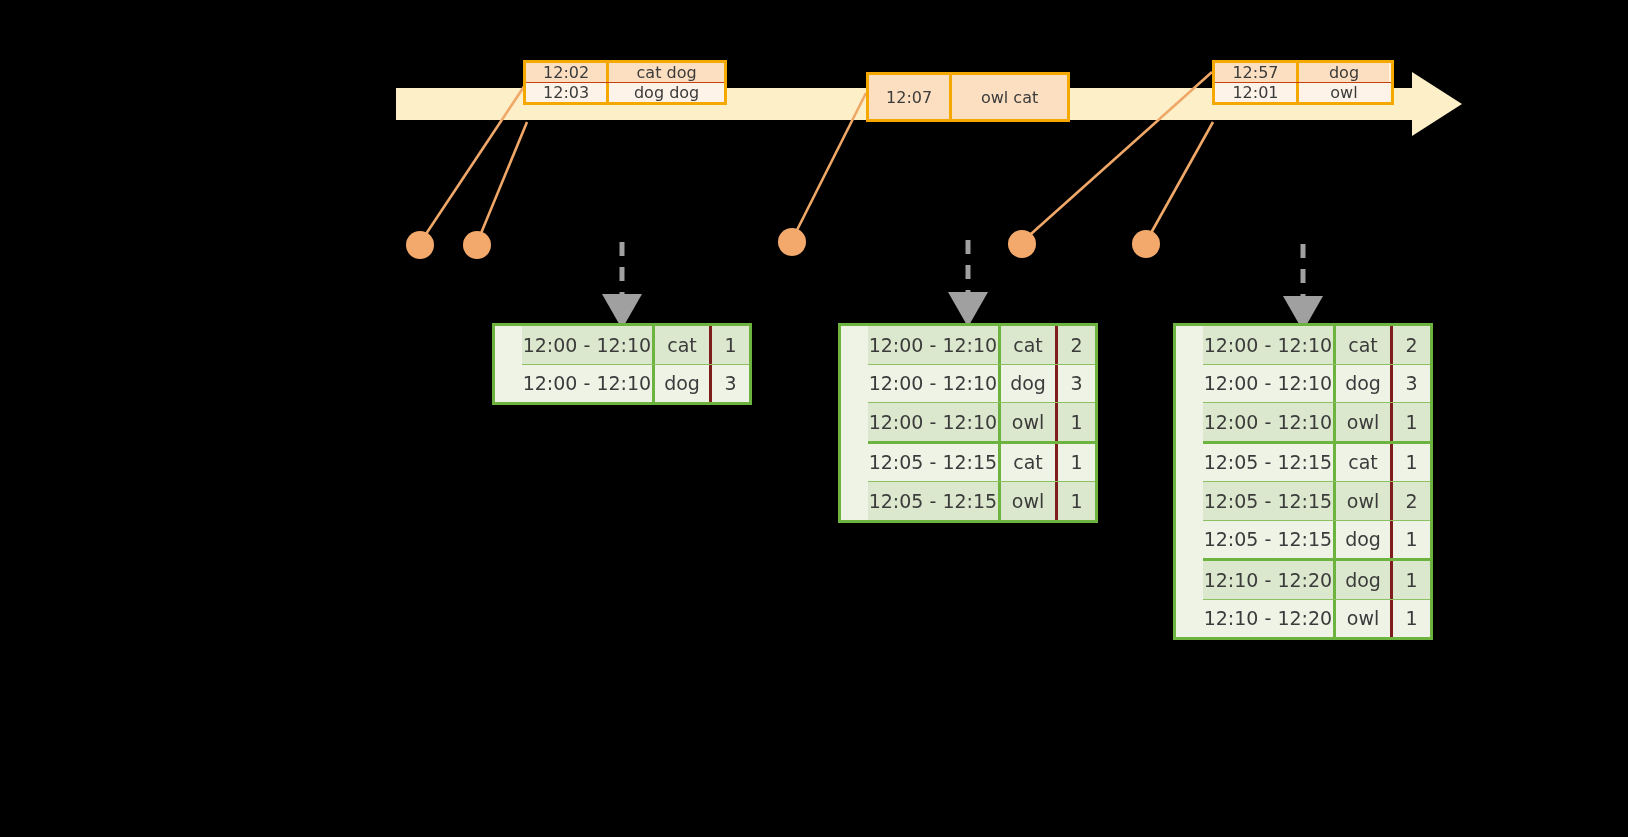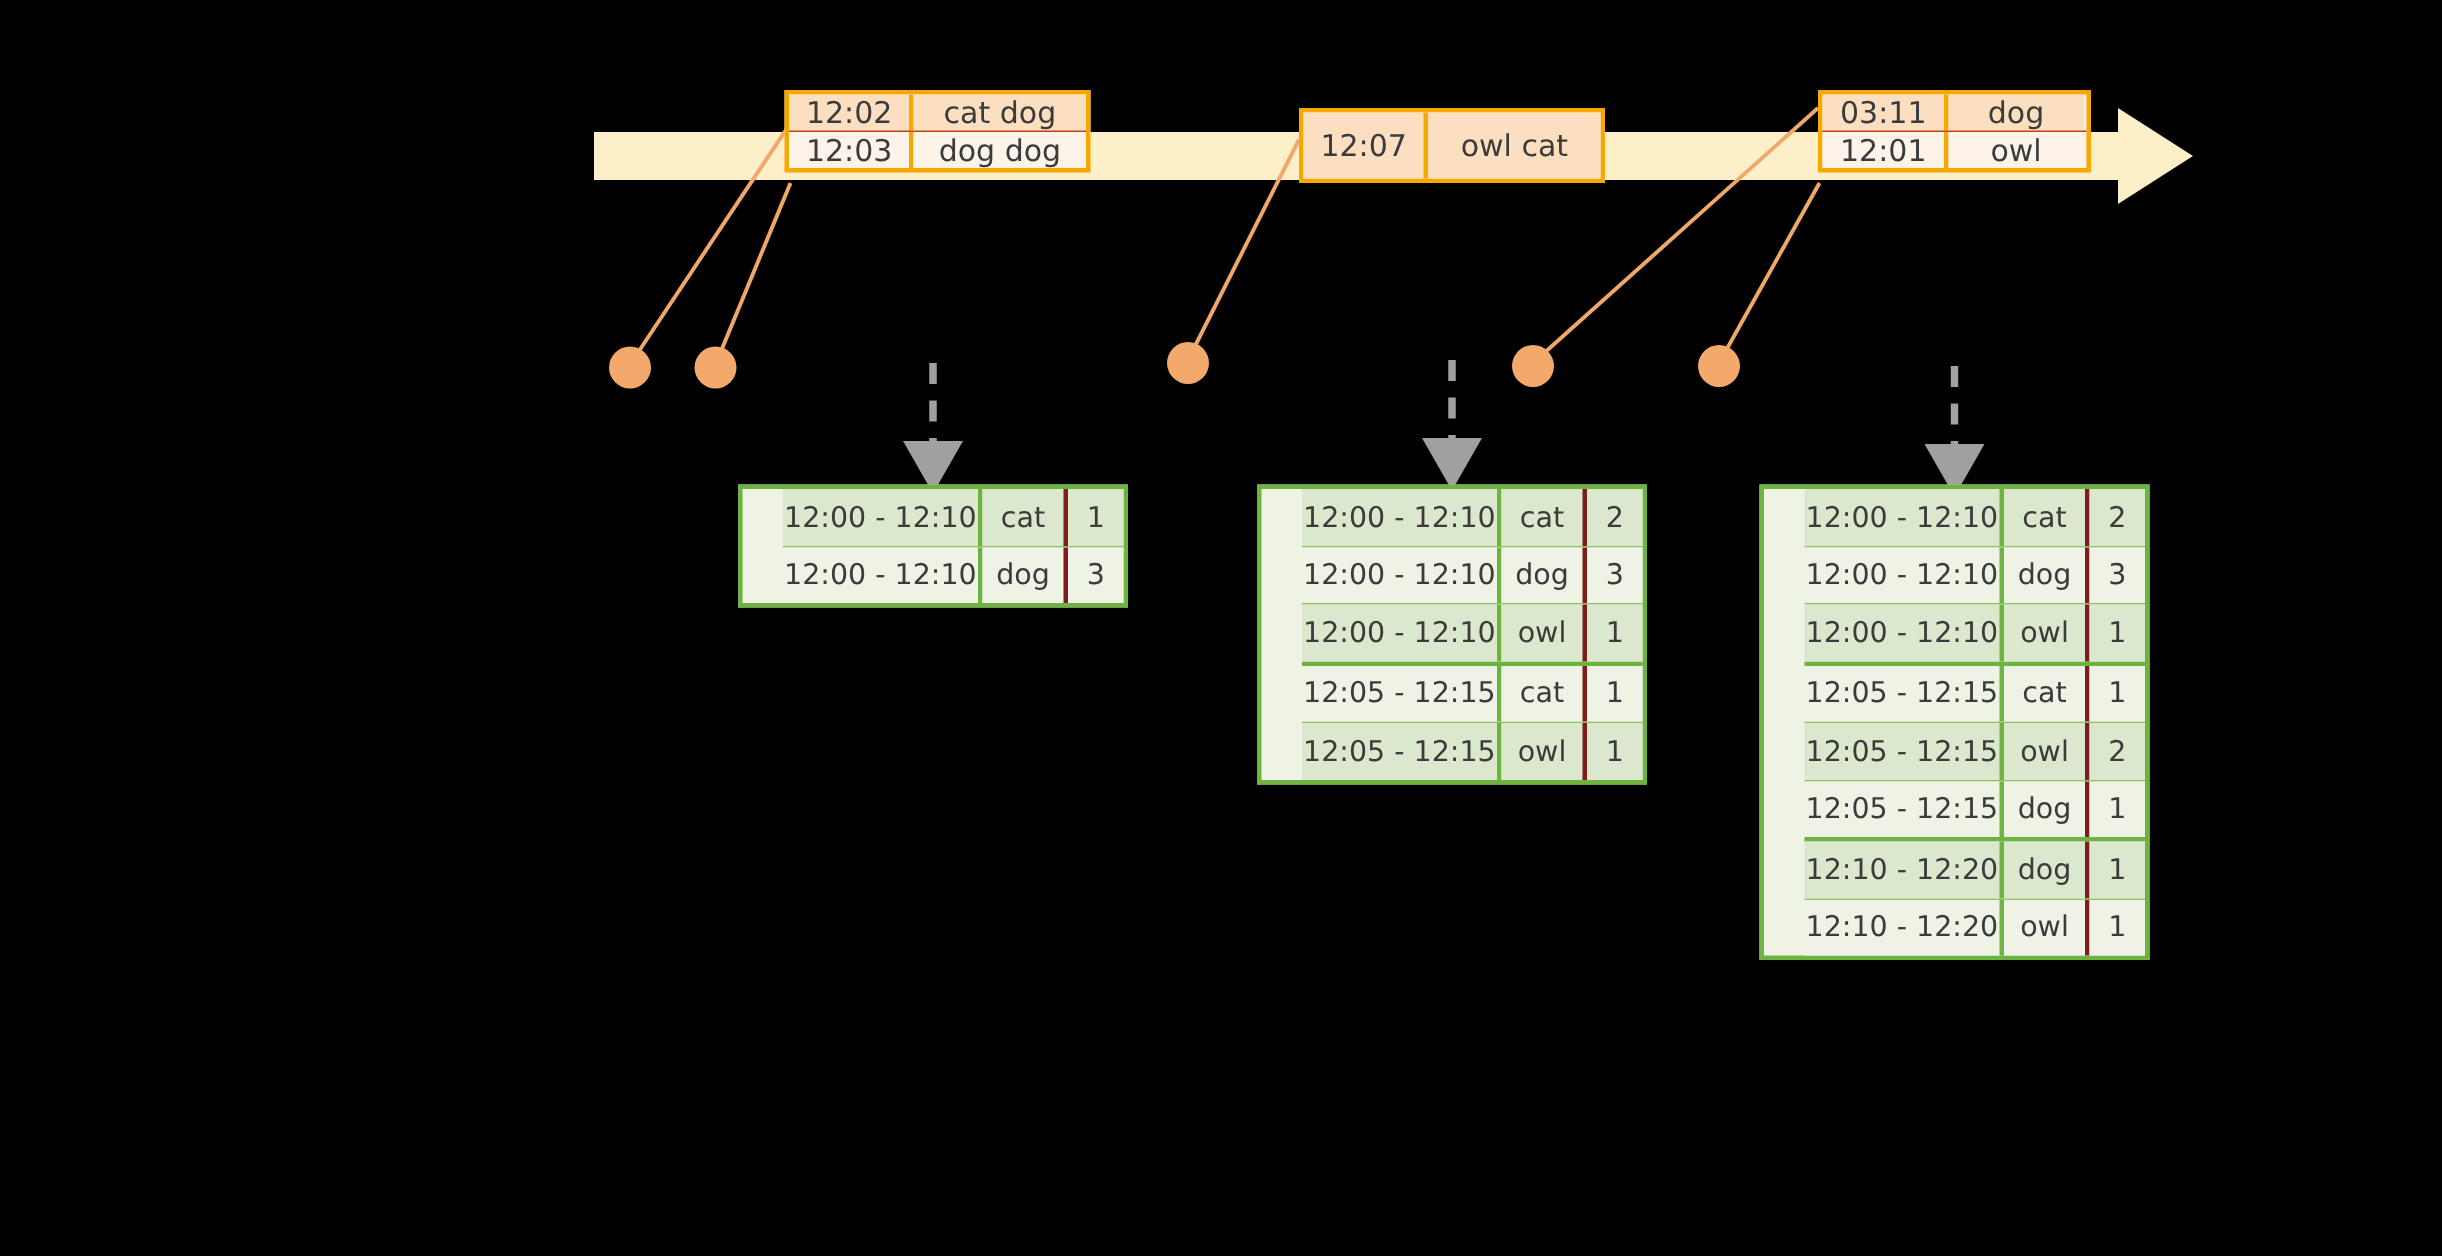--- a/index.html
+++ b/index.html
@@ -45,21 +45,21 @@
   }
   .event-row + .event-row {
     border-top: 1px solid #c2410c;
   }
   .event-row.shade-a .ev-cell { background: #fbdfc0; }
   .event-row.shade-b .ev-cell { background: #fdf3e8; }
   .ev-cell {
     display: flex;
     align-items: center;
     justify-content: center;
-    font-size: 20px;
+    font-size: 16px;
     color: #3b3b3b;
     box-sizing: border-box;
     white-space: nowrap;
   }
   .ev-time {
     width: 84px;
     border-right: 3px solid #f5a800;
   }
   .ev-words {
     width: 116px;
@@ -157,21 +157,21 @@
 
   <div class="event-box" style="left:866px; top:72px; width:204px;">
     <div class="event-row shade-a" style="height:44px;">
       <div class="ev-cell ev-time">12:07</div>
       <div class="ev-cell ev-words">owl cat</div>
     </div>
   </div>
 
   <div class="event-box" style="left:1212px; top:60px; width:182px;">
     <div class="event-row shade-a">
-      <div class="ev-cell ev-time">03:11</div>
+      <div class="ev-cell ev-time">12:57</div>
       <div class="ev-cell ev-words" style="width:90px;">dog</div>
     </div>
     <div class="event-row shade-b">
       <div class="ev-cell ev-time">12:01</div>
       <div class="ev-cell ev-words" style="width:90px;">owl</div>
     </div>
   </div>
 
   <div class="result-table" style="left:492px; top:323px; width:260px;">
     <div class="res-row shade-a">

